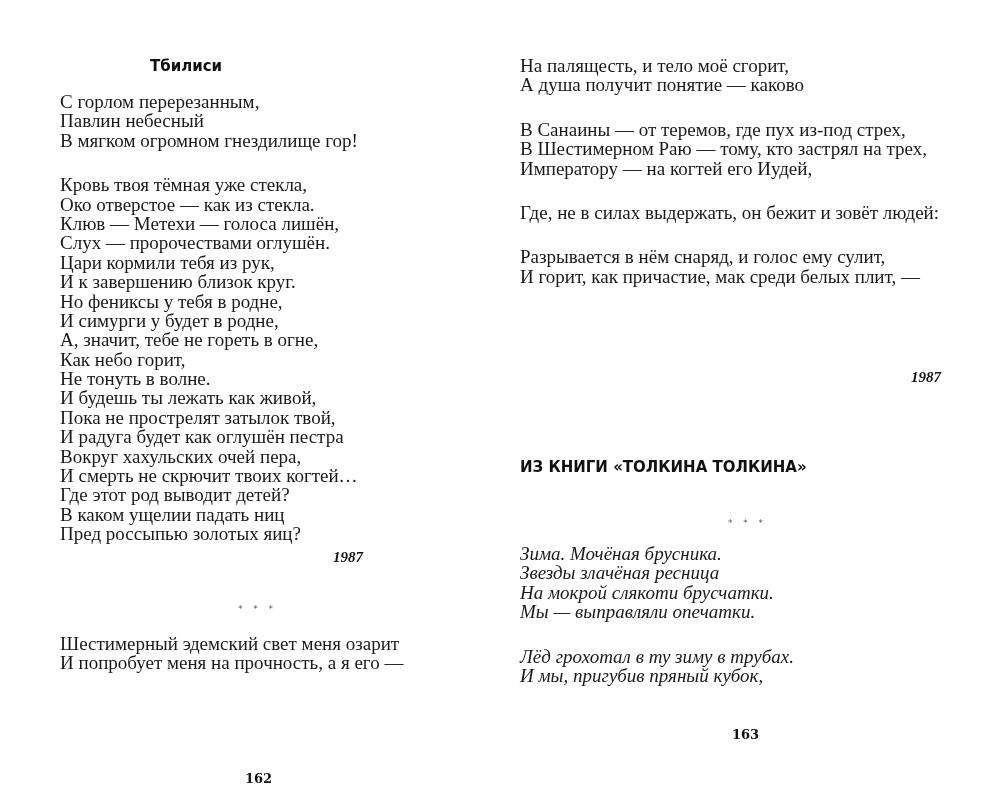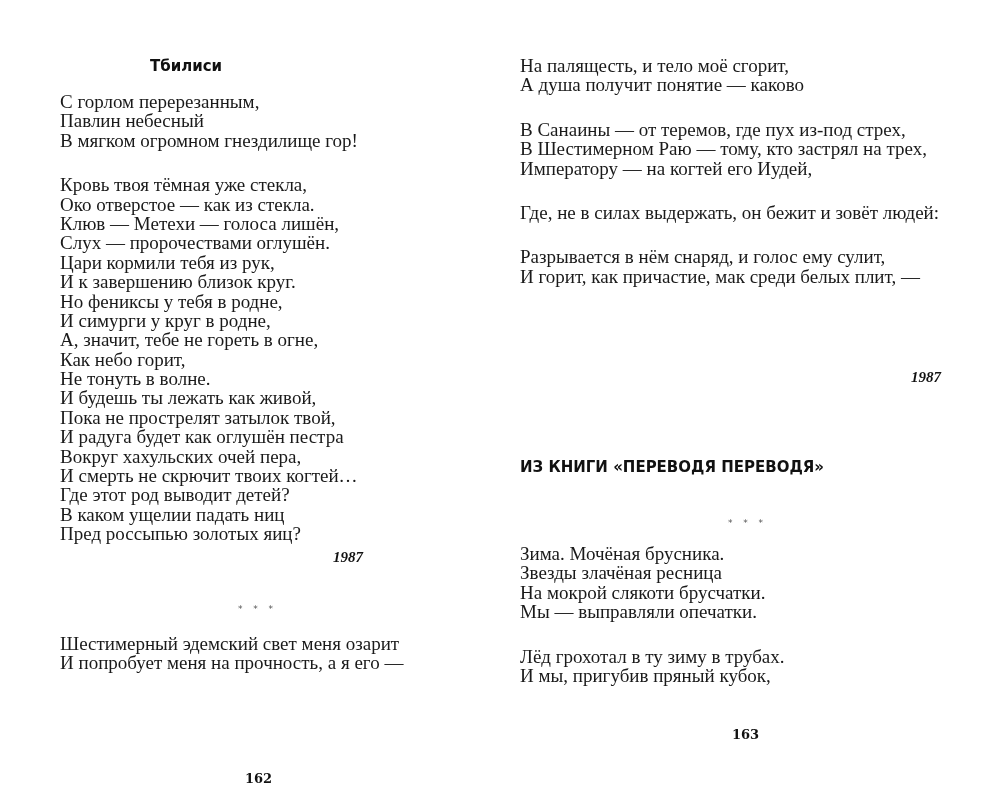--- a/index.html
+++ b/index.html
@@ -29,21 +29,21 @@
     </div>
     <div class="stanza-gap"></div>
     <div>
       <span class="line">Кровь твоя тёмная уже стекла,</span>
       <span class="line">Око отверстое — как из стекла.</span>
       <span class="line">Клюв — Метехи — голоса лишён,</span>
       <span class="line">Слух — пророчествами оглушён.</span>
       <span class="line">Цари кормили тебя из рук,</span>
       <span class="line">И к завершению близок круг.</span>
       <span class="line">Но фениксы у тебя в родне,</span>
-      <span class="line">И симурги у круг в родне,</span>
+      <span class="line">И симурги у будет в родне,</span>
       <span class="line">А, значит, тебе не гореть в огне,</span>
       <span class="line">Как небо горит,</span>
       <span class="line">Не тонуть в волне.</span>
       <span class="line">И будешь ты лежать как живой,</span>
       <span class="line">Пока не прострелят затылок твой,</span>
       <span class="line">И радуга будет как оглушён пестра</span>
       <span class="line">Вокруг хахульских очей пера,</span>
       <span class="line">И смерть не скрючит твоих когтей…</span>
       <span class="line">Где этот род выводит детей?</span>
       <span class="line">В каком ущелии падать ниц</span>
@@ -82,25 +82,25 @@
     <div class="stanza-gap"></div>
     <div>
       <span class="line">Разрывается в нём снаряд, и голос ему сулит,</span>
       <span class="line">И горит, как причастие, мак среди белых плит, —</span>
     </div>
     <div class="stanza-gap"></div>
   </div>
 
   <div class="year" style="left:411px; top:369px;">1987</div>
 
-  <div class="title-sans" style="left:20px; width:450px; top:458px; font-size:15px;">ИЗ КНИГИ «ПЕРЕВОДЯ ПЕРЕВОДЯ»</div>
+  <div class="title-sans" style="left:20px; width:450px; top:458px; font-size:15px;">ИЗ КНИГИ «ТОЛКИНА ТОЛКИНА»</div>
 
   <div class="stars" style="left:190px; width:115px; top:518px;">* * *</div>
 
-  <div class="text-block" style="left:20px; width:450px; top:544px;">
+  <div class="text-block" style="left:20px; width:450px; top:544px;font-style:italic;">
     <div>
       <span class="line">Зима. Мочёная брусника.</span>
       <span class="line">Звезды злачёная ресница</span>
       <span class="line">На мокрой слякоти брусчатки.</span>
       <span class="line">Мы — выправляли опечатки.</span>
     </div>
     <div class="stanza-gap"></div>
     <div>
       <span class="line">Лёд грохотал в ту зиму в трубах.</span>
       <span class="line">И мы, пригубив пряный кубок,</span>

